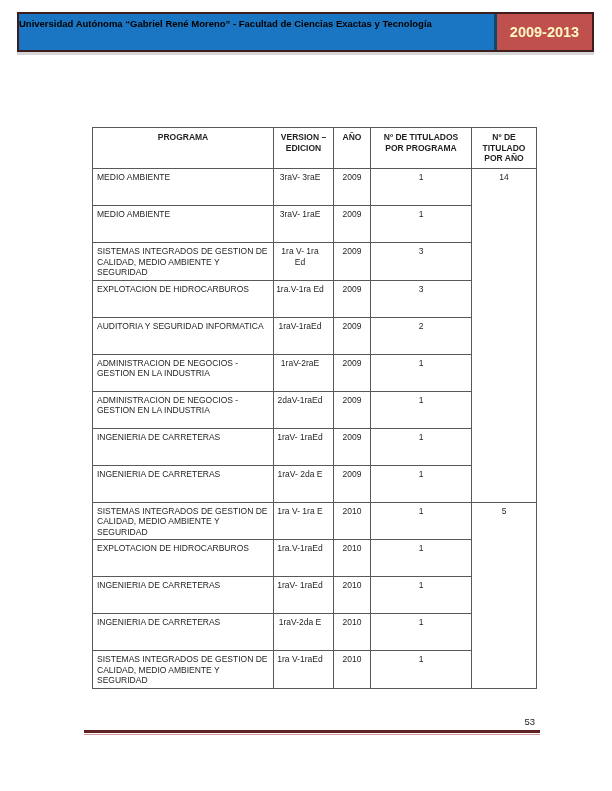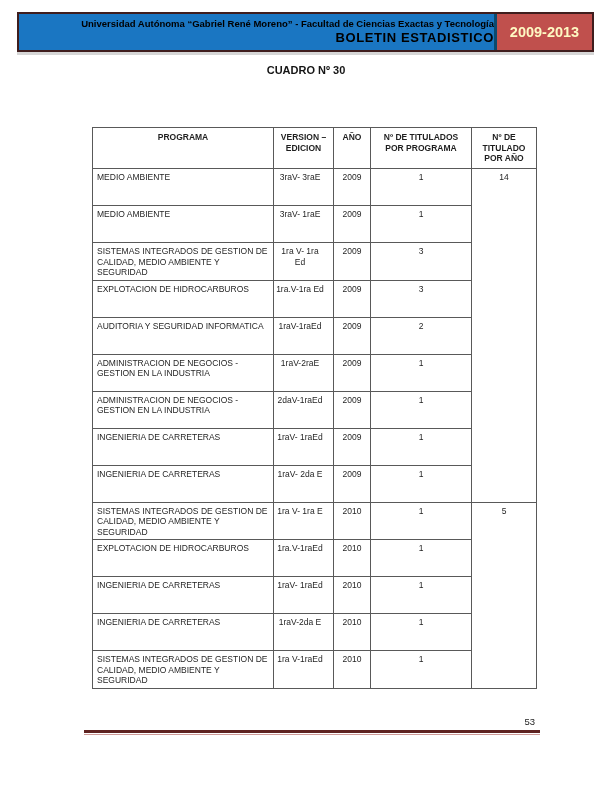--- a/index.html
+++ b/index.html
@@ -10,21 +10,21 @@
   }
   .page{position:relative;width:612px;height:791px;background:#ffffff;overflow:hidden;}
 
   
   .banner{
     position:absolute;left:17px;top:12px;width:577px;height:40px;
     display:flex;border:2px solid #3f1d1d;box-sizing:border-box;
     box-shadow:0 3px 0 #d6d6d6;
   }
   .banner-left{
-    flex:1;background:#1a76c2;color:#000;text-align:right;
+    flex:1;background:#1a76c2;color:#000;text-align:left;
     padding-top:4px;box-sizing:border-box;overflow:hidden;
   }
   .banner-line1{font-size:9.5px;font-weight:bold;line-height:11px;white-space:nowrap;}
   .banner-line2{font-size:13px;font-weight:bold;line-height:17px;letter-spacing:0.6px;}
   .banner-right{
     width:98px;background:#c0504d;border-left:3px solid #0c4a6e;
     display:flex;align-items:center;justify-content:center;
     font-size:14.5px;font-weight:bold;color:#fef9c3;box-sizing:border-box;
   }
 
@@ -59,27 +59,25 @@
   }
 </style>
 </head>
 <body>
 
 <div class="page">
 
   <div class="banner">
     <div class="banner-left">
       <div class="banner-line1">Universidad Autónoma “Gabriel René Moreno” - Facultad de Ciencias Exactas y Tecnología</div>
-      <div class="banner-line2">BOLETIN ESTADISTICO</div>
     </div>
     <div class="banner-right">2009-2013</div>
   </div>
 
   <div class="titles">
-    <div>CUADRO Nº 30</div>
   </div>
 
   <div class="tbl-wrap">
     <table class="data-table">
       <colgroup>
         <col style="width:181px">
         <col style="width:60px">
         <col style="width:37px">
         <col style="width:101px">
         <col style="width:65px">

